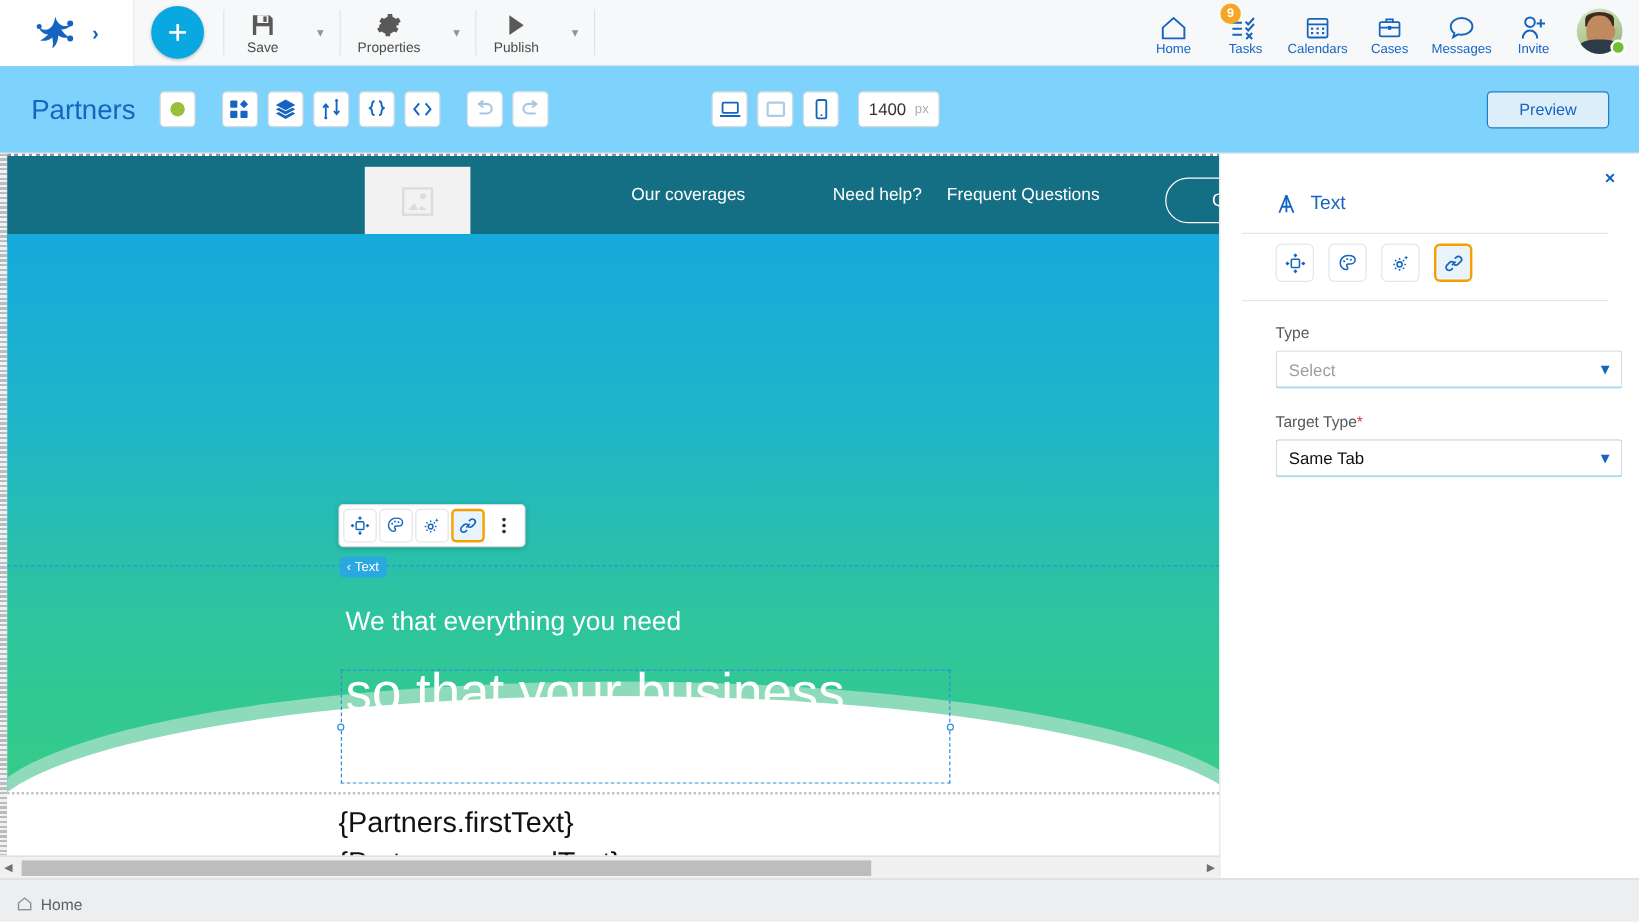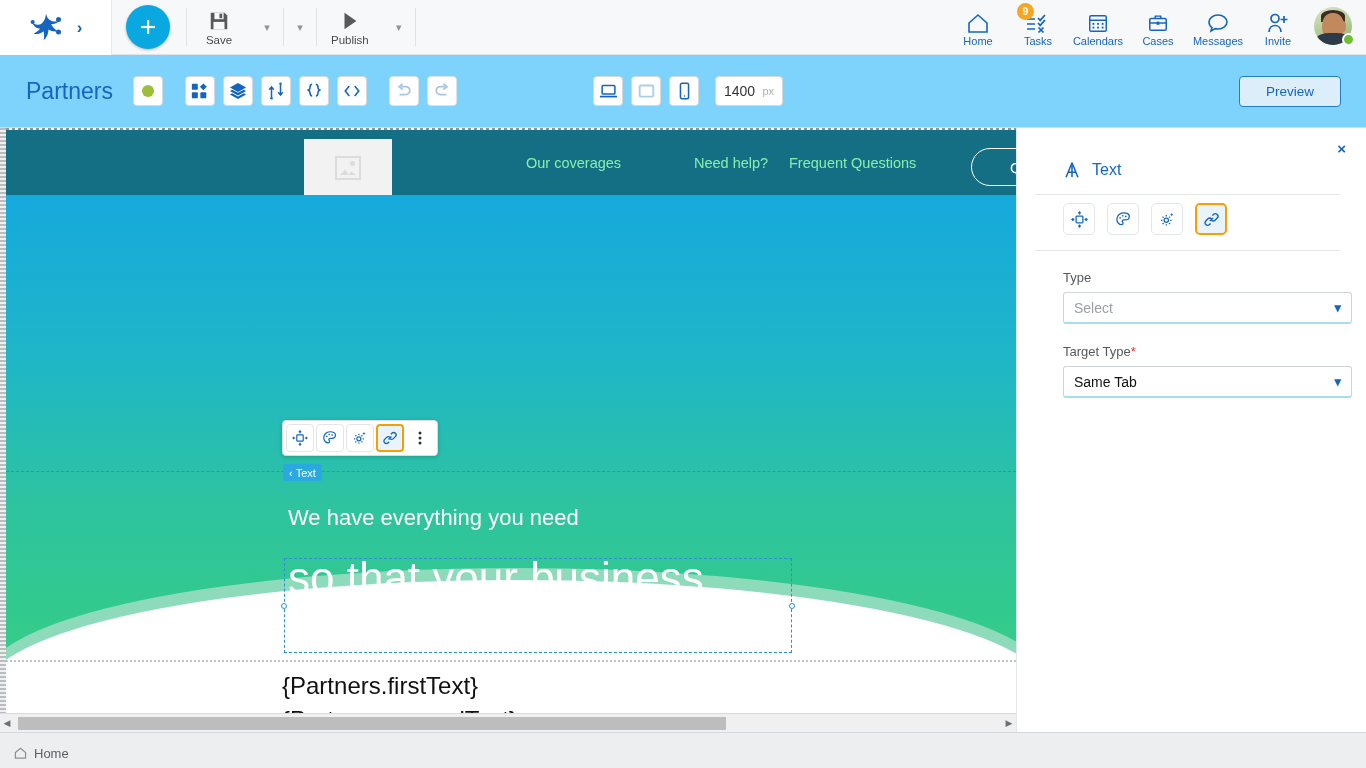--- a/index.html
+++ b/index.html
@@ -130,21 +130,21 @@
   }
   .img-ph{ width:26px;height:24px;border:2px solid #dcdcdc;position:relative;}
   .img-ph:after{content:"";position:absolute;left:3px;bottom:3px;width:16px;height:8px;
     background:#dcdcdc;clip-path:polygon(0 100%,32% 30%,55% 100%,70% 55%,100% 100%);}
   .img-ph:before{content:"";position:absolute;right:4px;top:3px;width:5px;height:5px;
     border-radius:50%;background:#dcdcdc;}
   .hdr-nav{
     position:absolute;top:0;left:0;width:1010px;height:65px;
     display:flex;align-items:center;
   }
-  .hdr-link{ color:#86efac;font-size:14.5px;position:absolute; white-space:nowrap;text-align:right;}
+  .hdr-link{ color:#ffffff;font-size:14.5px;position:absolute; white-space:nowrap;text-align:right;}
   .hdr-cta{
     position:absolute; left:965px; top:18px; height:38px; width:120px;
     border:1px solid #fff;border-radius:19px; color:#fff;font-size:15px;
     display:flex;align-items:center; padding-left:38px;
   }
   .teal-strip{ position:absolute;left:6px;top:67px;width:1010px;height:8px;background:#16a8c8;}
 
   .hero{
     position:absolute;left:6px;top:67px;width:1010px;height:465px;
     background:linear-gradient(to bottom,#16a9dc 0%,#1fb6c8 35%,#2ec49e 68%,#35cc87 100%);
@@ -301,20 +301,28 @@
           <rect x="6" y="13" width="12" height="8" fill="#f7f8f9"></rect>
         </svg>
       </span>
       <span>Save</span>
     </div>
     <div class="caret-btn">▾</div>
   </div>
   <div class="tsep"></div>
 
   <div class="tool-group">
+    <div class="tool-item">
+      <span class="ico">
+        <svg width="22" height="22" viewBox="0 0 24 24" fill="#595959">
+          <path d="M12 8.2a3.8 3.8 0 100 7.6 3.8 3.8 0 000-7.6zm9 3.8c0-.6-.06-1.2-.17-1.77l2.02-1.5-2-3.46-2.35.96a9.1 9.1 0 00-3.06-1.77L15.1 1.9h-4l-.34 2.56a9.1 9.1 0 00-3.06 1.77L5.35 5.27l-2 3.46 2.02 1.5A9.6 9.6 0 003.2 12c0 .6.06 1.2.17 1.77l-2.02 1.5 2 3.46 2.35-.96a9.1 9.1 0 003.06 1.77l.34 2.56h4l.34-2.56a9.1 9.1 0 003.06-1.77l2.35.96 2-3.46-2.02-1.5c.11-.57.17-1.17.17-1.77z"></path>
+        </svg>
+      </span>
+      <span>Properties</span>
+    </div>
     <div class="caret-btn">▾</div>
   </div>
   <div class="tsep"></div>
 
   <div class="tool-group">
     <div class="tool-item">
       <span class="ico">
         <svg width="22" height="22" viewBox="0 0 24 24" fill="#595959">
           <path d="M6 3l13 9-13 9V3z"></path>
         </svg>
@@ -516,21 +524,21 @@
       <span class="hdr-link" style="left:783px">Frequent Questions</span>
       <span class="hdr-cta">Q</span>
     </div>
   </div>
   <div class="teal-strip"></div>
 
   <div class="hero">
     <div class="wave-light"></div>
     <div class="wave-white"></div>
     <div class="dash-mid"></div>
-    <div class="hero-line1">We have everything you need</div>
+    <div class="hero-line1">We that everything you need</div>
     <div class="hero-box">
       <span class="handle" style="left:-4px;top:44px"></span>
       <span class="handle" style="right:-4px;top:44px"></span>
     </div>
     <div class="hero-big">
       <div>so that your business</div>
       <div>never stops</div>
     </div>
   </div>
 

